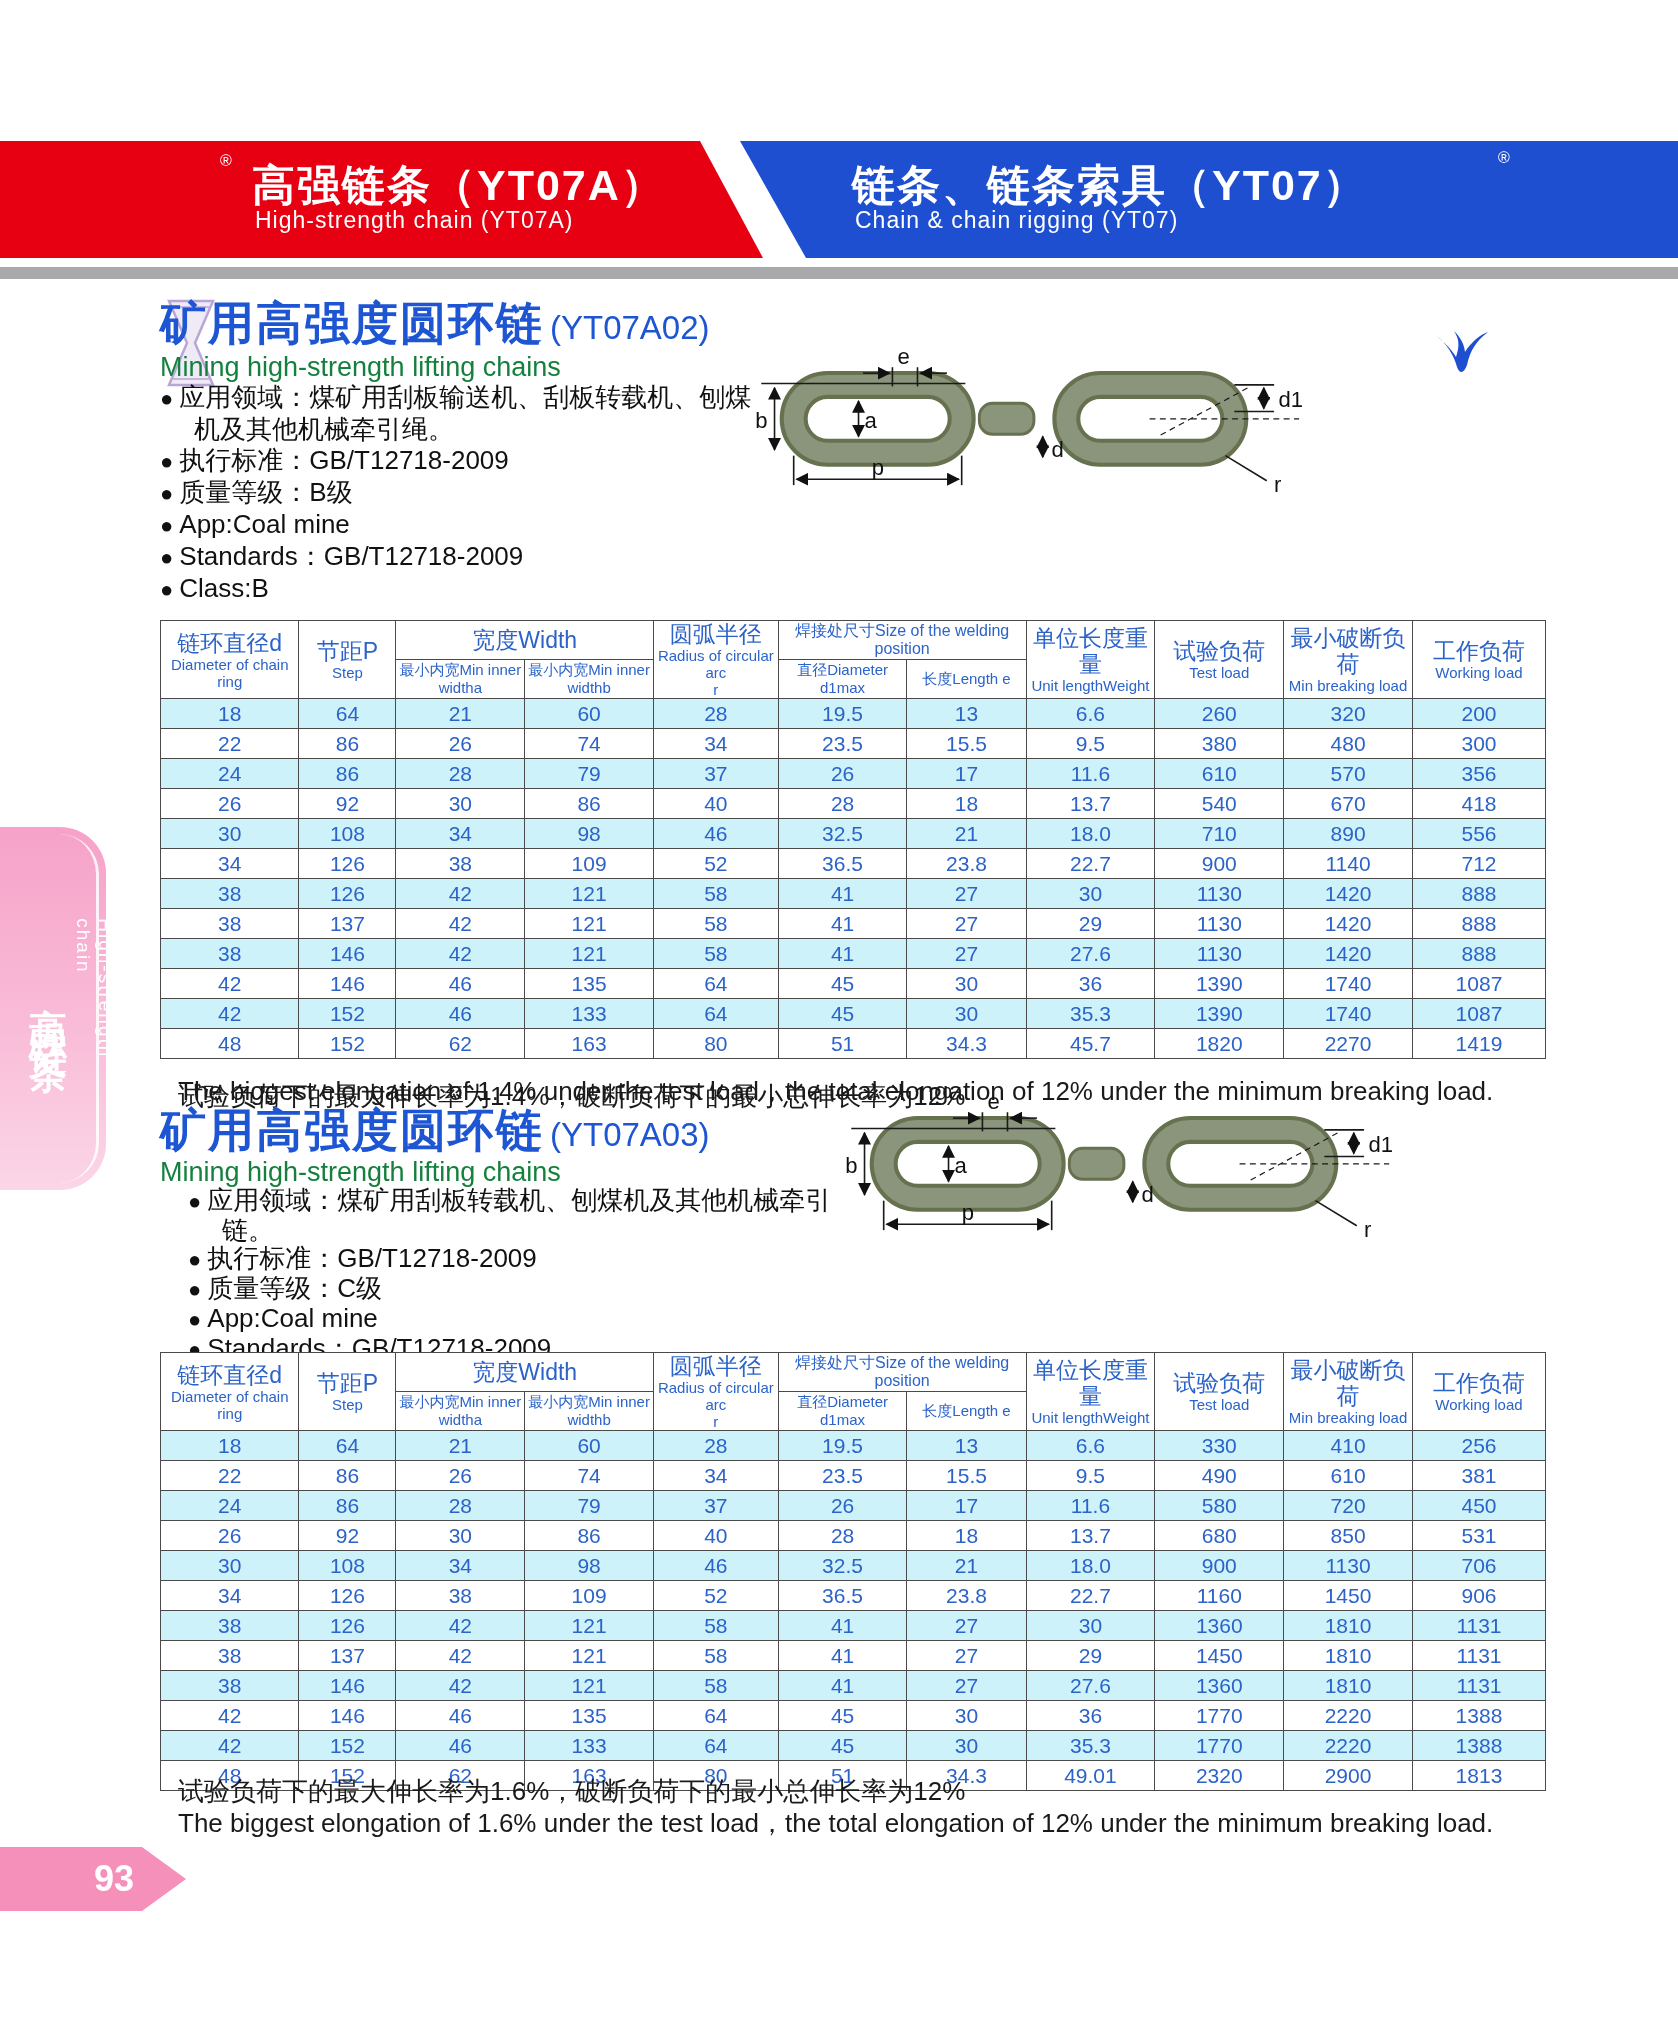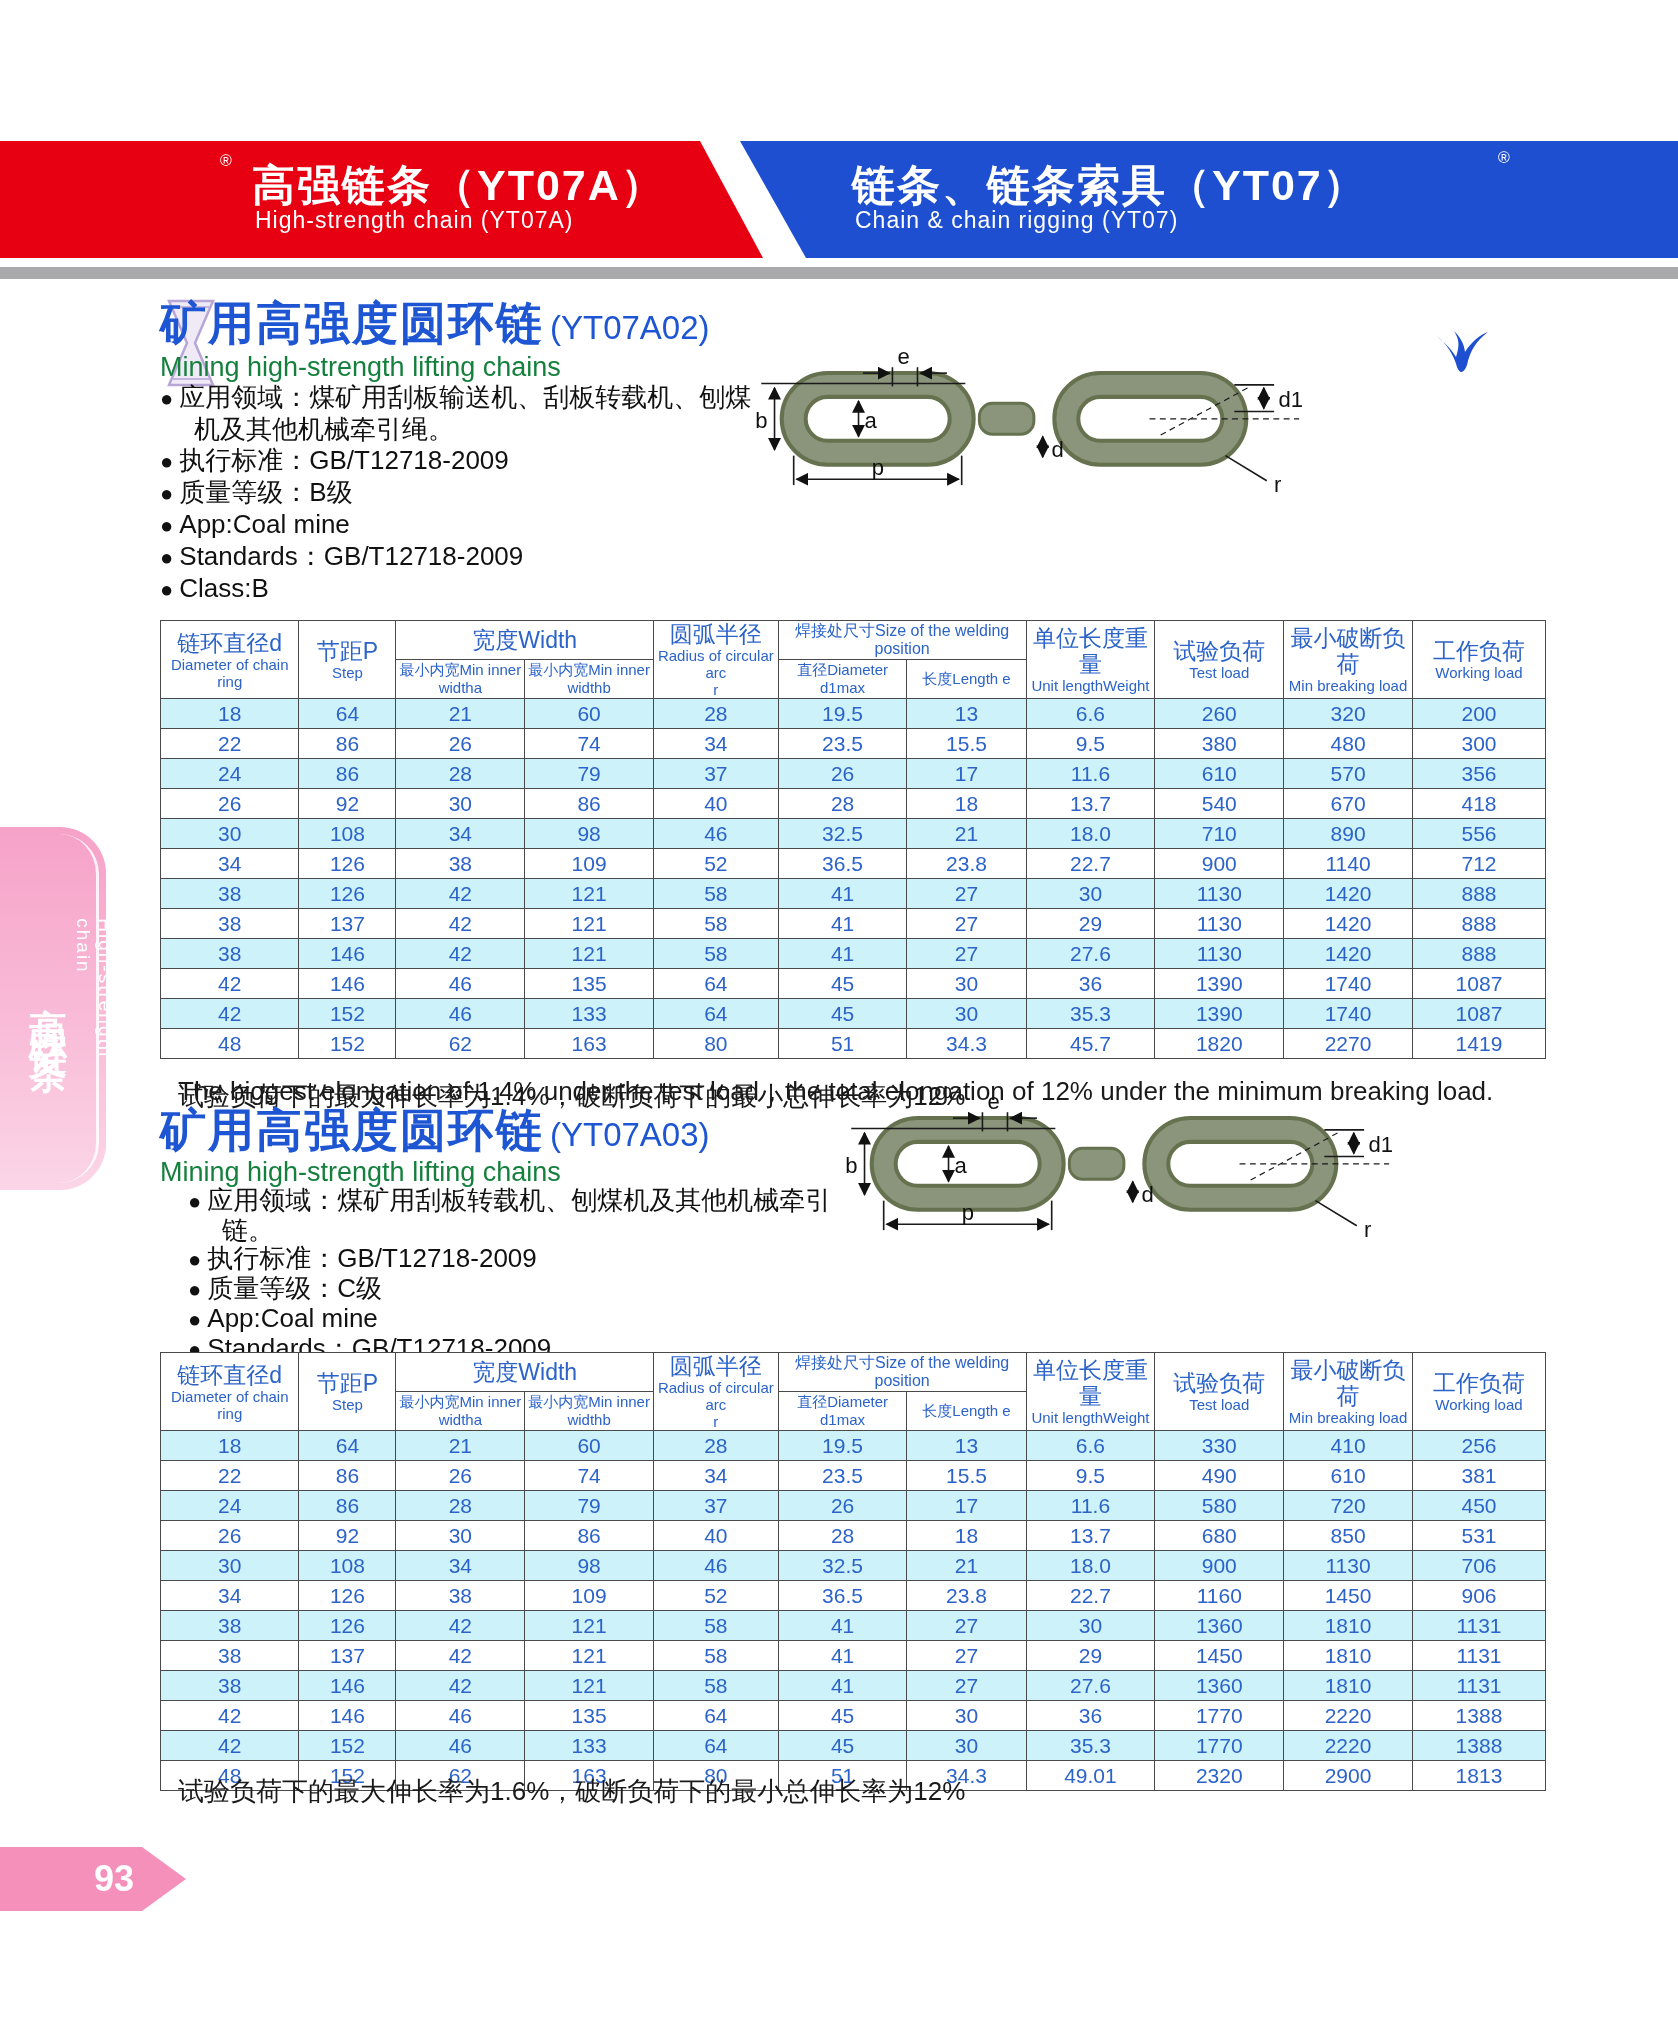--- a/index.html
+++ b/index.html
@@ -650,20 +650,21 @@
           <td>34.3</td>
           <td>49.01</td>
           <td>2320</td>
           <td>2900</td>
           <td>1813</td>
         </tr>
       </tbody>
   </table>
 
   <div class="note" style="top:1774px;">试验负荷下的最大伸长率为1.6%，破断负荷下的最小总伸长率为12%</div>
+  <div class="note" style="top:1806px;">The  biggest elongation of 1.6% under the test load，the total elongation of 12%  under the minimum  breaking load.</div>
 
   <div class="side-tab">
     <div class="side-zh">高强链条</div>
     <div class="side-en">High-strength chain</div>
   </div>
 
   <div class="page-badge">
     <span>93</span>
   </div>
 

